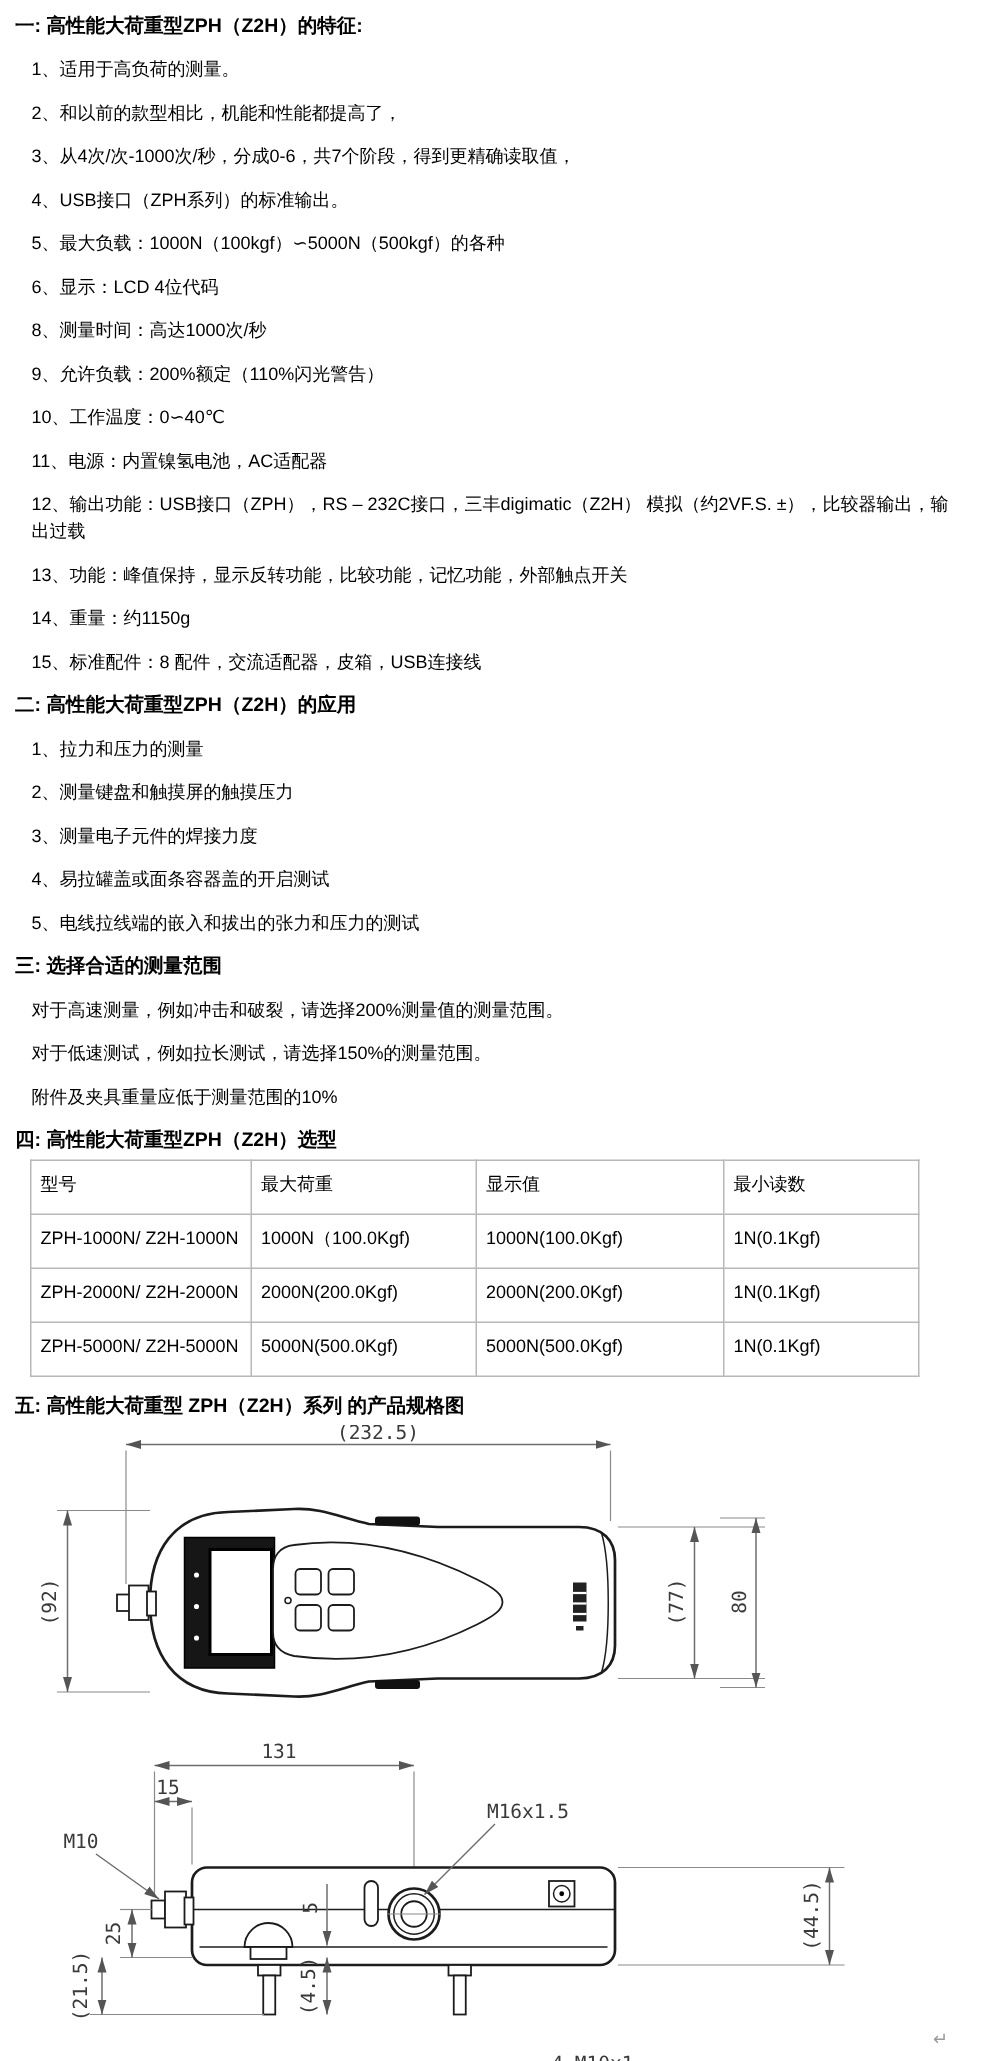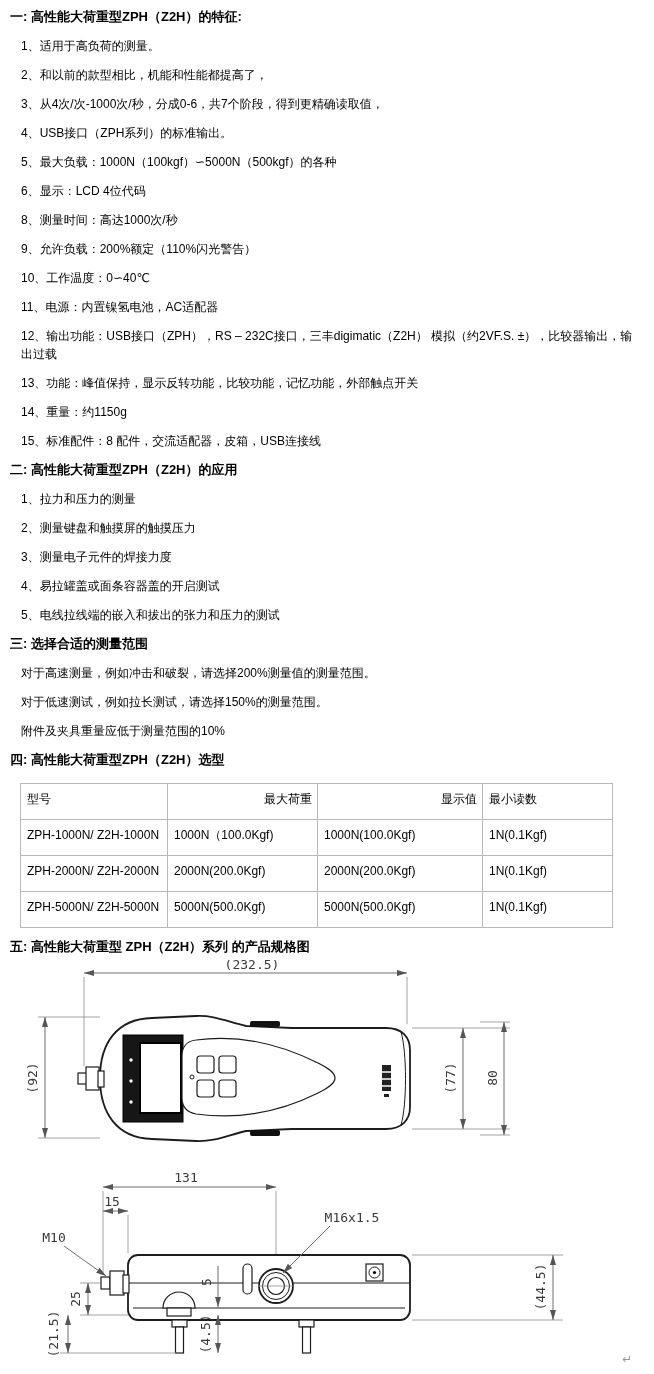--- a/index.html
+++ b/index.html
@@ -7,30 +7,30 @@
     width:654px;height:1374px;position:relative;overflow:hidden;
     font-family:"Liberation Sans","DejaVu Sans",sans-serif;
     font-size:12px;line-height:18px;color:#000;
     padding:8px 10px 0 10px;box-sizing:border-box;
   }
   .sec-title{font-weight:bold;font-size:13px;line-height:18px;margin:10px 0 0 0;}
   .sec-title.first{margin-top:0;}
   .sec-title.five{margin-bottom:4px;}
   .line{margin:11px;}
   table.spec{
-    border-collapse:collapse;margin:14px 0 0 10px;table-layout:fixed;width:592px;
+    border-collapse:collapse;margin:4px 0 0 10px;table-layout:fixed;width:592px;
   }
   table.spec th,table.spec td{
     border:1px solid #b8b8b8;font-weight:normal;font-size:12px;
     height:36px;padding:6px 5px 2px 6px;vertical-align:top;text-align:left;
     overflow:hidden;white-space:nowrap;box-sizing:border-box;
   }
   table.spec col.c1{width:147px} table.spec col.c2{width:150px}
   table.spec col.c3{width:165px} table.spec col.c4{width:130px}
-  table.spec th.center{text-align:right;}
+  table.spec th.center{text-align:left;}
   svg.drawing{display:block;margin-top:2px;}
   .dim{stroke:#6e6e6e;stroke-width:1;fill:none;}
   .ext{stroke:#8a8a8a;stroke-width:0.8;fill:none;}
   .dev{stroke:#1c1c1c;stroke-width:1.8;fill:#fff;}
   .dev2{stroke:#1c1c1c;stroke-width:1.2;fill:#fff;}
   .dev3{stroke:#1c1c1c;stroke-width:1;fill:none;}
   .pad{fill:#111;stroke:none;}
   .dtext{font-family:"DejaVu Sans Mono","Liberation Mono",monospace;font-size:13px;fill:#3a3a3a;}
   #return-mark{position:absolute;left:622px;top:1350px;color:#9a9a9a;font-size:12px;}
 </style>

